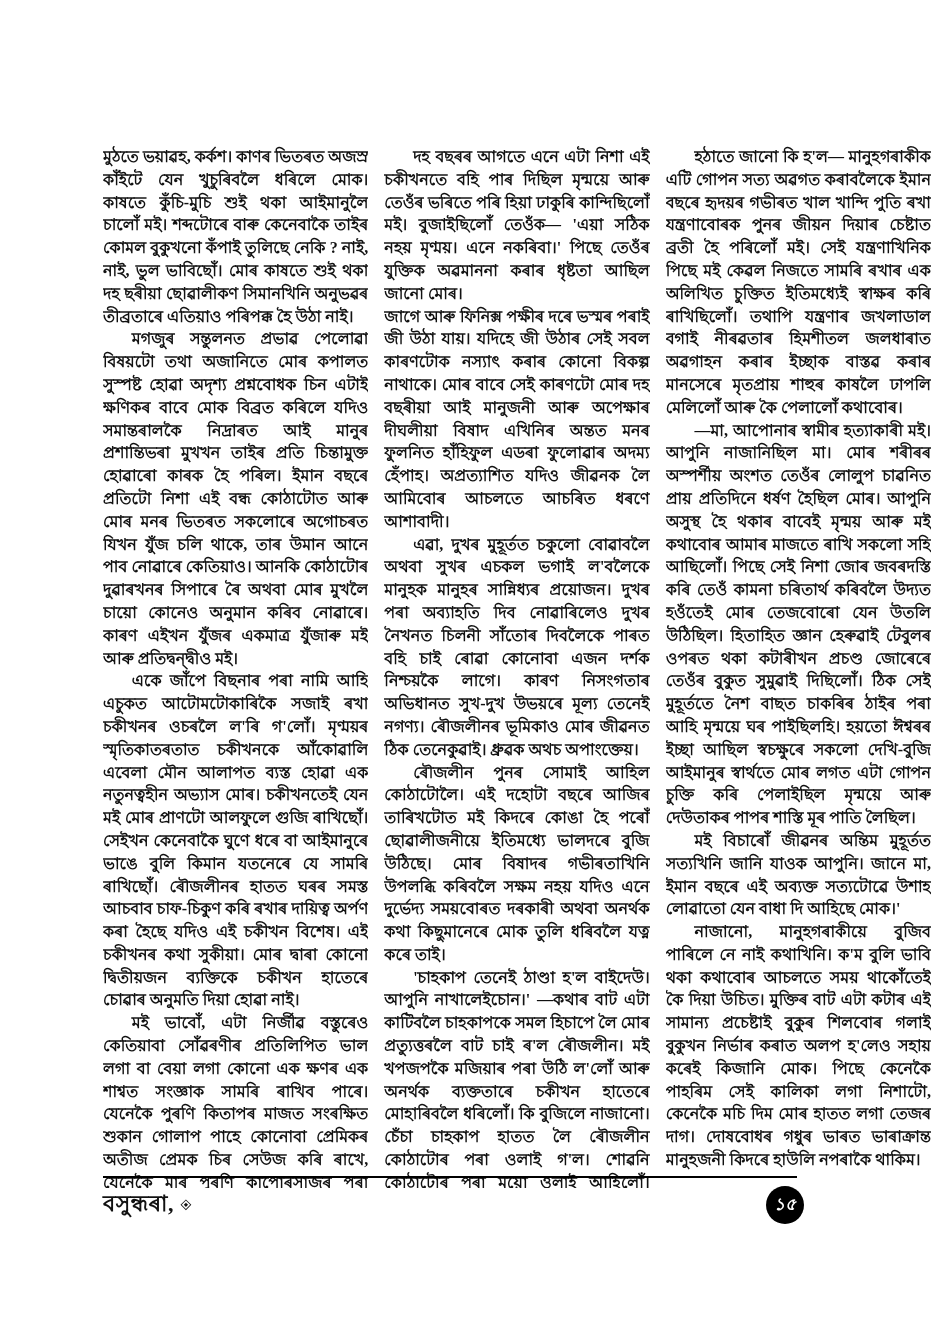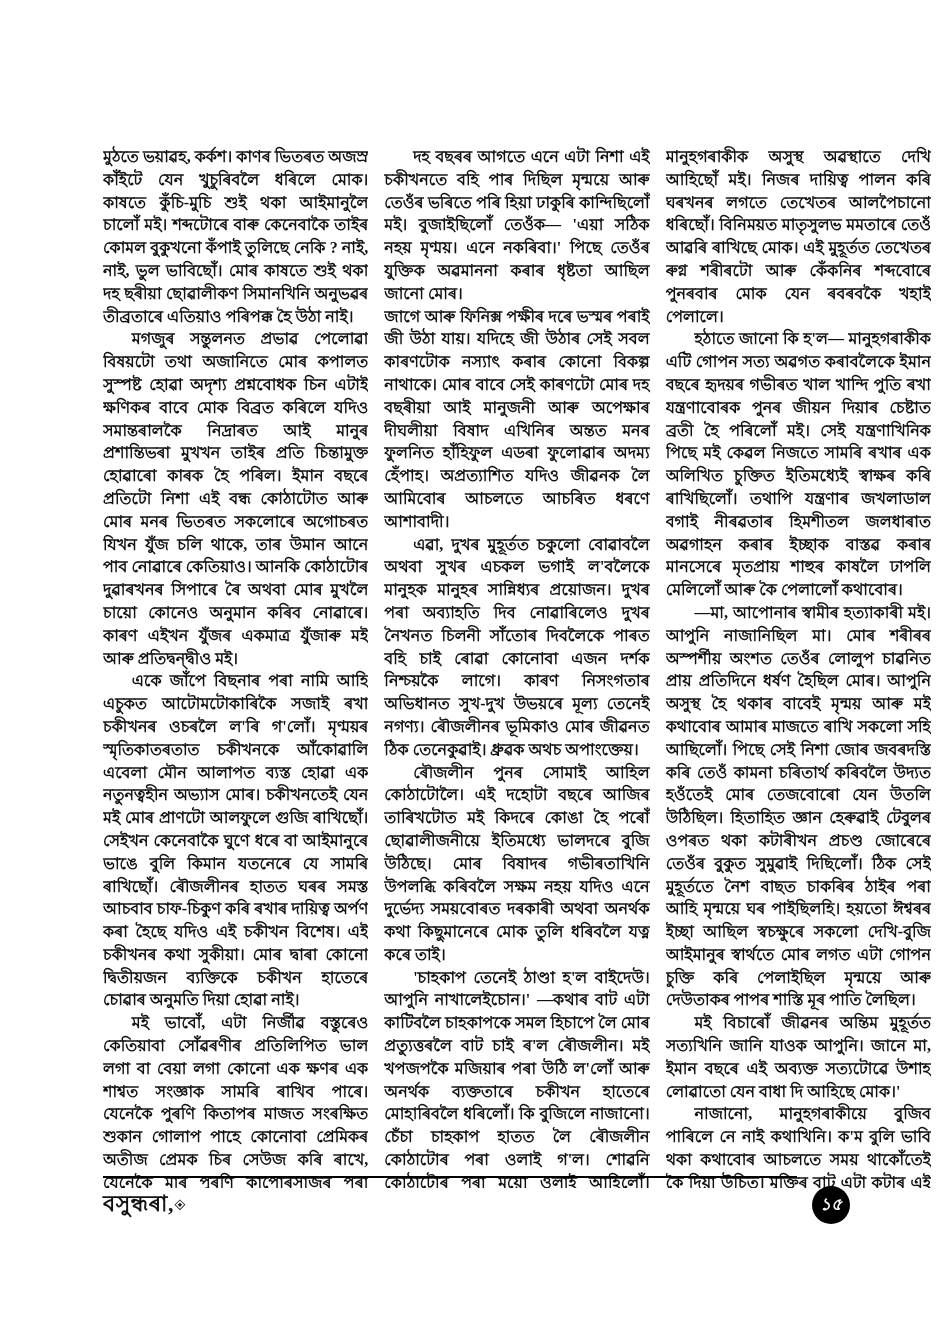--- a/index.html
+++ b/index.html
@@ -35,31 +35,31 @@
     border-top:2.5px solid #000;
   }
   .footer{
     position:absolute;
     left:103px;top:1186px;
     font-size:22px;
     font-weight:bold;
     letter-spacing:.5px;
     display:flex;
     align-items:center;
-    gap:0;
+    gap:6px;
     text-align:center;
   }
   .footer .orn{
     font-size:15px;
     font-weight:normal;
     transform:translateY(1px);
   }
   .page-badge{
     position:absolute;
-    left:812px;top:1186px;
+    left:766px;top:1186px;
     width:38px;height:38px;
     background:#000;
     border-radius:50%;
     color:#fff;
     display:flex;align-items:center;justify-content:center;
     font-size:17px;font-weight:bold;
     font-style:italic;
   }
 </style>
 </head>
@@ -76,21 +76,20 @@
       </div>
     <div class="col">
         <p class="para">দহ বছৰৰ আগতে এনে এটা নিশা এই চকীখনতে বহি পাৰ দিছিল মৃন্ময়ে আৰু তেওঁৰ ভৰিতে পৰি হিয়া ঢাকুৰি কান্দিছিলোঁ মই। বুজাইছিলোঁ তেওঁক— 'এয়া সঠিক নহয় মৃণ্ময়। এনে নকৰিবা।' পিছে তেওঁৰ যুক্তিক অৱমাননা কৰাৰ ধৃষ্টতা আছিল জানো মোৰ।</p>
         <p class="para noindent">জাগে আৰু ফিনিক্স পক্ষীৰ দৰে ভস্মৰ পৰাই জী উঠা যায়। যদিহে জী উঠাৰ সেই সবল কাৰণটোক নস্যাৎ কৰাৰ কোনো বিকল্প নাথাকে। মোৰ বাবে সেই কাৰণটো মোৰ দহ বছৰীয়া আই মানুজনী আৰু অপেক্ষাৰ দীঘলীয়া বিষাদ এখিনিৰ অন্তত মনৰ ফুলনিত হাঁহিফুল এডৰা ফুলোৱাৰ অদম্য হেঁপাহ। অপ্ৰত্যাশিত যদিও জীৱনক লৈ আমিবোৰ আচলতে আচৰিত ধৰণে আশাবাদী।</p>
         <p class="para">এৱা, দুখৰ মুহূৰ্তত চকুলো বোৱাবলৈ অথবা সুখৰ এচকল ভগাই ল'বলৈকে মানুহক মানুহৰ সান্নিধ্যৰ প্ৰয়োজন। দুখৰ পৰা অব্যাহতি দিব নোৱাৰিলেও দুখৰ নৈখনত চিলনী সাঁতোৰ দিবলৈকে পাৰত বহি চাই ৰোৱা কোনোবা এজন দৰ্শক নিশ্চয়কৈ লাগে। কাৰণ নিসংগতাৰ অভিধানত সুখ-দুখ উভয়ৰে মূল্য তেনেই নগণ্য। ৰৌজলীনৰ ভূমিকাও মোৰ জীৱনত ঠিক তেনেকুৱাই। ধ্ৰুৱক অথচ অপাংক্তেয়।</p>
         <p class="para">ৰৌজলীন পুনৰ সোমাই আহিল কোঠাটোলৈ। এই দহোটা বছৰে আজিৰ তাৰিখটোত মই কিদৰে কোঙা হৈ পৰোঁ ছোৱালীজনীয়ে ইতিমধ্যে ভালদৰে বুজি উঠিছে। মোৰ বিষাদৰ গভীৰতাখিনি উপলব্ধি কৰিবলৈ সক্ষম নহয় যদিও এনে দুৰ্ভেদ্য সময়বোৰত দৰকাৰী অথবা অনৰ্থক কথা কিছুমানেৰে মোক তুলি ধৰিবলৈ যত্ন কৰে তাই।</p>
         <p class="para">'চাহকাপ তেনেই ঠাণ্ডা হ'ল বাইদেউ। আপুনি নাখালেইচোন।' —কথাৰ বাট এটা কাটিবলৈ চাহকাপকে সমল হিচাপে লৈ মোৰ প্ৰত্যুত্তৰলৈ বাট চাই ৰ'ল ৰৌজলীন। মই খপজপকৈ মজিয়াৰ পৰা উঠি ল'লোঁ আৰু অনৰ্থক ব্যক্ততাৰে চকীখন হাতেৰে মোহাৰিবলৈ ধৰিলোঁ। কি বুজিলে নাজানো। চেঁচা চাহকাপ হাতত লৈ ৰৌজলীন কোঠাটোৰ পৰা ওলাই গ'ল। শোৱনি কোঠাটোৰ পৰা ময়ো ওলাই আহিলোঁ। একেই গতানুগতিক এখন ৰুটিনেৰে, ঘড়ীৰ কাঁটাত একেখিনি সময়ৰ পুনৰাবৃত্তিৰে নিয়মাফিক দিনবোৰ পাৰ হয় আজিকালি। উদ্যমহীন কিছু বাধ্য-বাধকতাৰ বাদে একো নতুনত্ব নাই। একোৰেই নাই। মানুহৰ সংস্পৰ্শৰ পৰাও শত যোজন দূৰৈতে ৰওঁ মই।</p>
       </div>
     <div class="col">
       <div>
-          <p class="para noindent">মানুহগৰাকীক অসুস্থ অৱস্থাতে দেখি আহিছোঁ মই। নিজৰ দায়িত্ব পালন কৰি ঘৰখনৰ লগতে তেখেতৰ আলপৈচানো ধৰিছোঁ। বিনিময়ত মাতৃসুলভ মমতাৰে তেওঁ আৱৰি ৰাখিছে মোক। এই মুহূৰ্তত তেখেতৰ ৰুগ্ন শৰীৰটো আৰু কেঁকনিৰ শব্দবোৰে পুনৰবাৰ মোক যেন ৰবৰবকৈ খহাই পেলালে।</p>
           <p class="para">হঠাতে জানো কি হ'ল— মানুহগৰাকীক এটি গোপন সত্য অৱগত কৰাবলৈকে ইমান বছৰে হৃদয়ৰ গভীৰত খাল খান্দি পুতি ৰখা যন্ত্ৰণাবোৰক পুনৰ জীয়ন দিয়াৰ চেষ্টাত ব্ৰতী হৈ পৰিলোঁ মই। সেই যন্ত্ৰণাখিনিক পিছে মই কেৱল নিজতে সামৰি ৰখাৰ এক অলিখিত চুক্তিত ইতিমধ্যেই স্বাক্ষৰ কৰি ৰাখিছিলোঁ। তথাপি যন্ত্ৰণাৰ জখলাডাল বগাই নীৰৱতাৰ হিমশীতল জলধাৰাত অৱগাহন কৰাৰ ইচ্ছাক বাস্তৱ কৰাৰ মানসেৰে মৃতপ্ৰায় শাহুৰ কাষলৈ ঢাপলি মেলিলোঁ আৰু কৈ পেলালোঁ কথাবোৰ।</p>
           <p class="para">—মা, আপোনাৰ স্বামীৰ হত্যাকাৰী মই। আপুনি নাজানিছিল মা। মোৰ শৰীৰৰ অস্পৰ্শীয় অংশত তেওঁৰ লোলুপ চাৱনিত প্ৰায় প্ৰতিদিনে ধৰ্ষণ হৈছিল মোৰ। আপুনি অসুস্থ হৈ থকাৰ বাবেই মৃন্ময় আৰু মই কথাবোৰ আমাৰ মাজতে ৰাখি সকলো সহি আছিলোঁ। পিছে সেই নিশা জোৰ জবৰদস্তি কৰি তেওঁ কামনা চৰিতাৰ্থ কৰিবলৈ উদ্যত হওঁতেই মোৰ তেজবোৰো যেন উতলি উঠিছিল। হিতাহিত জ্ঞান হেৰুৱাই টেবুলৰ ওপৰত থকা কটাৰীখন প্ৰচণ্ড জোৰেৰে তেওঁৰ বুকুত সুমুৱাই দিছিলোঁ। ঠিক সেই মুহূৰ্ততে নৈশ বাছত চাকৰিৰ ঠাইৰ পৰা আহি মৃন্ময়ে ঘৰ পাইছিলহি। হয়তো ঈশ্বৰৰ ইচ্ছা আছিল স্বচক্ষুৰে সকলো দেখি-বুজি আইমানুৰ স্বাৰ্থতে মোৰ লগত এটা গোপন চুক্তি কৰি পেলাইছিল মৃন্ময়ে আৰু দেউতাকৰ পাপৰ শাস্তি মূৰ পাতি লৈছিল।</p>
           <p class="para">মই বিচাৰোঁ জীৱনৰ অন্তিম মুহূৰ্তত সত্যখিনি জানি যাওক আপুনি। জানে মা, ইমান বছৰে এই অব্যক্ত সত্যটোৱে উশাহ লোৱাতো যেন বাধা দি আহিছে মোক।'</p>
           <p class="para">নাজানো, মানুহগৰাকীয়ে বুজিব পাৰিলে নে নাই কথাখিনি। ক'ম বুলি ভাবি থকা কথাবোৰ আচলতে সময় থাকোঁতেই কৈ দিয়া উচিত। মুক্তিৰ বাট এটা কটাৰ এই সামান্য প্ৰচেষ্টাই বুকুৰ শিলবোৰ গলাই বুকুখন নিৰ্ভাৰ কৰাত অলপ হ'লেও সহায় কৰেই কিজানি মোক। পিছে কেনেকৈ পাহৰিম সেই কালিকা লগা নিশাটো, কেনেকৈ মচি দিম মোৰ হাতত লগা তেজৰ দাগ। দোষবোধৰ গধুৰ ভাৰত ভাৰাক্ৰান্ত মানুহজনী কিদৰে হাউলি নপৰাকৈ থাকিম।</p>
         </div>
 
     </div>
   </div>
 
   <div class="footer-rule"></div>

